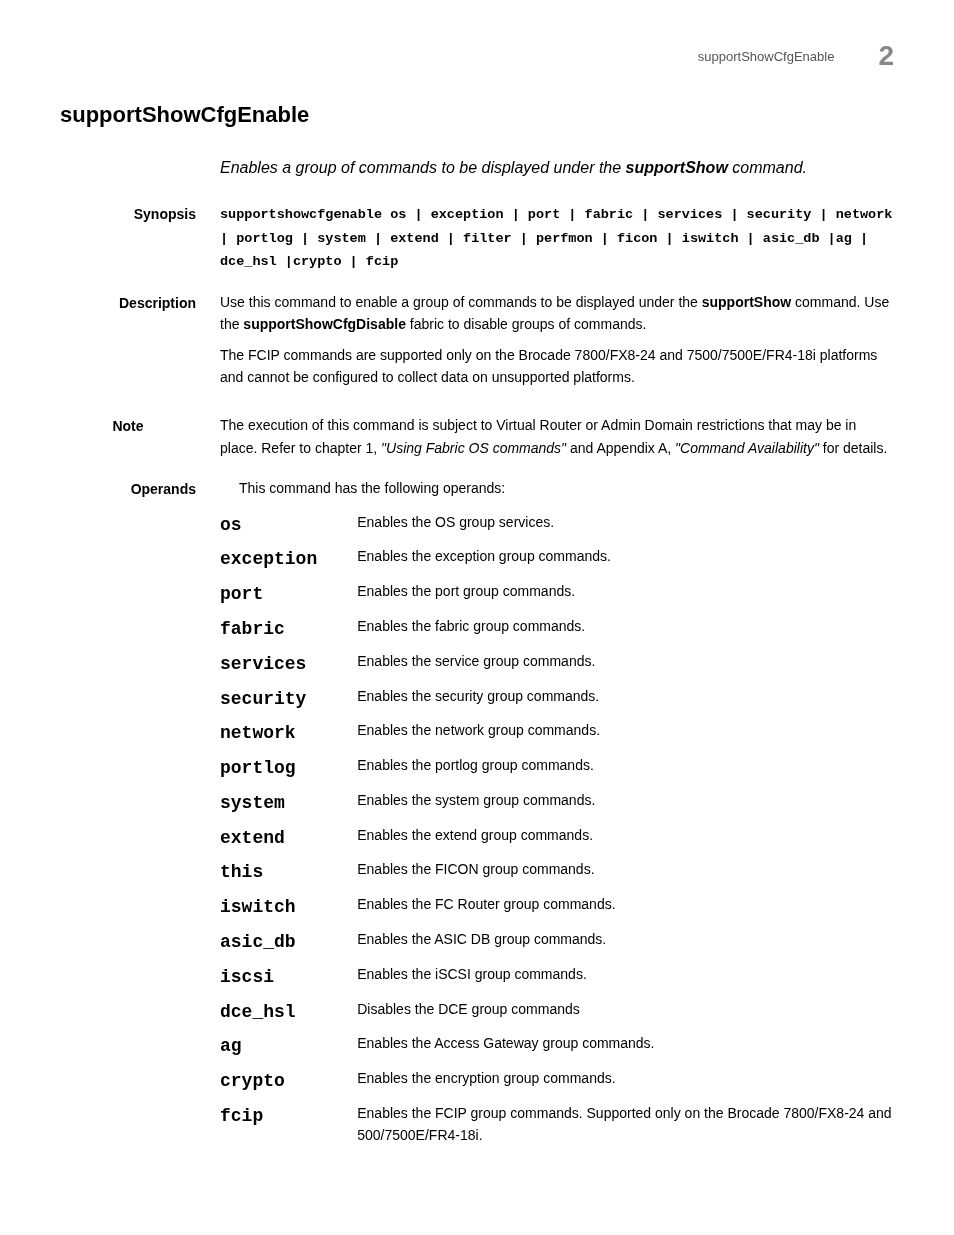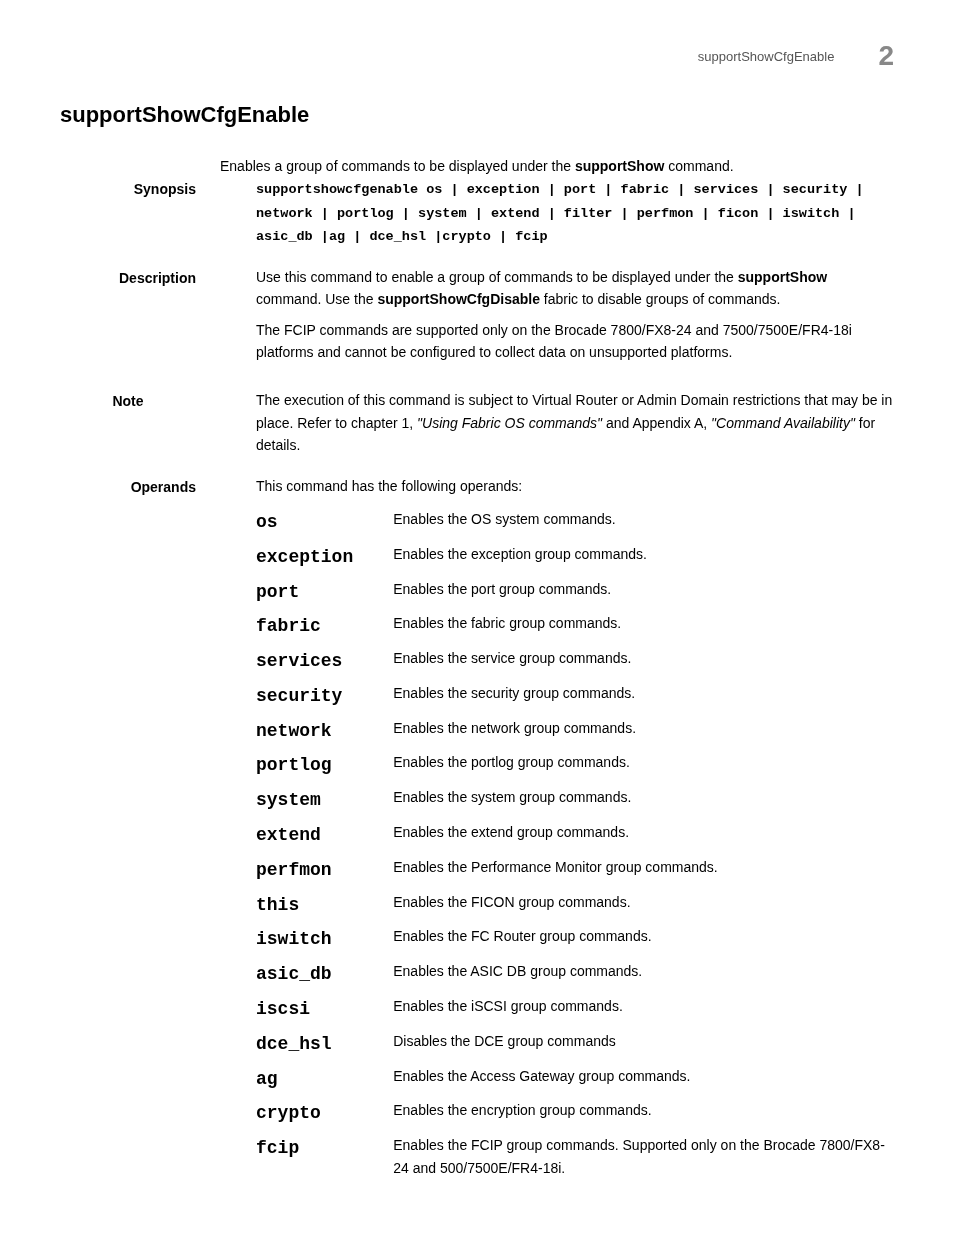--- a/index.html
+++ b/index.html
@@ -42,29 +42,30 @@
 
     h1.command-title {
       font-size: 22px;
       font-weight: bold;
       margin-bottom: 28px;
       margin-top: 10px;
     }
 
     .intro-text {
       margin-left: 160px;
-      font-size: 14px;
+      margin-bottom: 22px;
+      font-size: 16px;
       line-height: 1.5;
+      font-style: italic;
     }
 
     .section {
       display: flex;
       margin-bottom: 18px;
       line-height: 1.6;
-      gap: 36px;
     }
 
     .section-label {
       min-width: 160px;
       font-weight: bold;
       font-size: 14px;
       text-align: right;
       padding-right: 24px;
       padding-top: 1px;
       flex-shrink: 0;
@@ -75,20 +76,21 @@
       font-size: 14px;
       line-height: 1.6;
     }
 
     .section-content p {
       margin-bottom: 8px;
     }
 
     .operands-intro {
       margin-bottom: 10px;
+      margin-left: 19px;
     }
 
     .operand-table {
       width: 100%;
       border-collapse: collapse;
     }
 
     .operand-table tr td {
       padding: 3px 0;
       vertical-align: top;
@@ -171,21 +173,21 @@
 </div>
 
 <div class="section">
   <div class="section-label">Operands</div>
   <div class="section-content">
     <p class="operands-intro">This command has the following operands:</p>
     <table class="operand-table">
       <tbody id="operands-tbody">
       <tr>
             <td>os</td>
-            <td>Enables the OS system commands.</td>
+            <td>Enables the OS group services.</td>
           </tr>
           <tr>
             <td>exception</td>
             <td>Enables the exception group commands.</td>
           </tr>
           <tr>
             <td>port</td>
             <td>Enables the port group commands.</td>
           </tr>
           <tr>
@@ -210,24 +212,20 @@
           </tr>
           <tr>
             <td>system</td>
             <td>Enables the system group commands.</td>
           </tr>
           <tr>
             <td>extend</td>
             <td>Enables the extend group commands.</td>
           </tr>
           <tr>
-            <td>perfmon</td>
-            <td>Enables the Performance Monitor group commands.</td>
-          </tr>
-          <tr>
             <td>this</td>
             <td>Enables the FICON group commands.</td>
           </tr>
           <tr>
             <td>iswitch</td>
             <td>Enables the FC Router group commands.</td>
           </tr>
           <tr>
             <td>asic_db</td>
             <td>Enables the ASIC DB group commands.</td>

